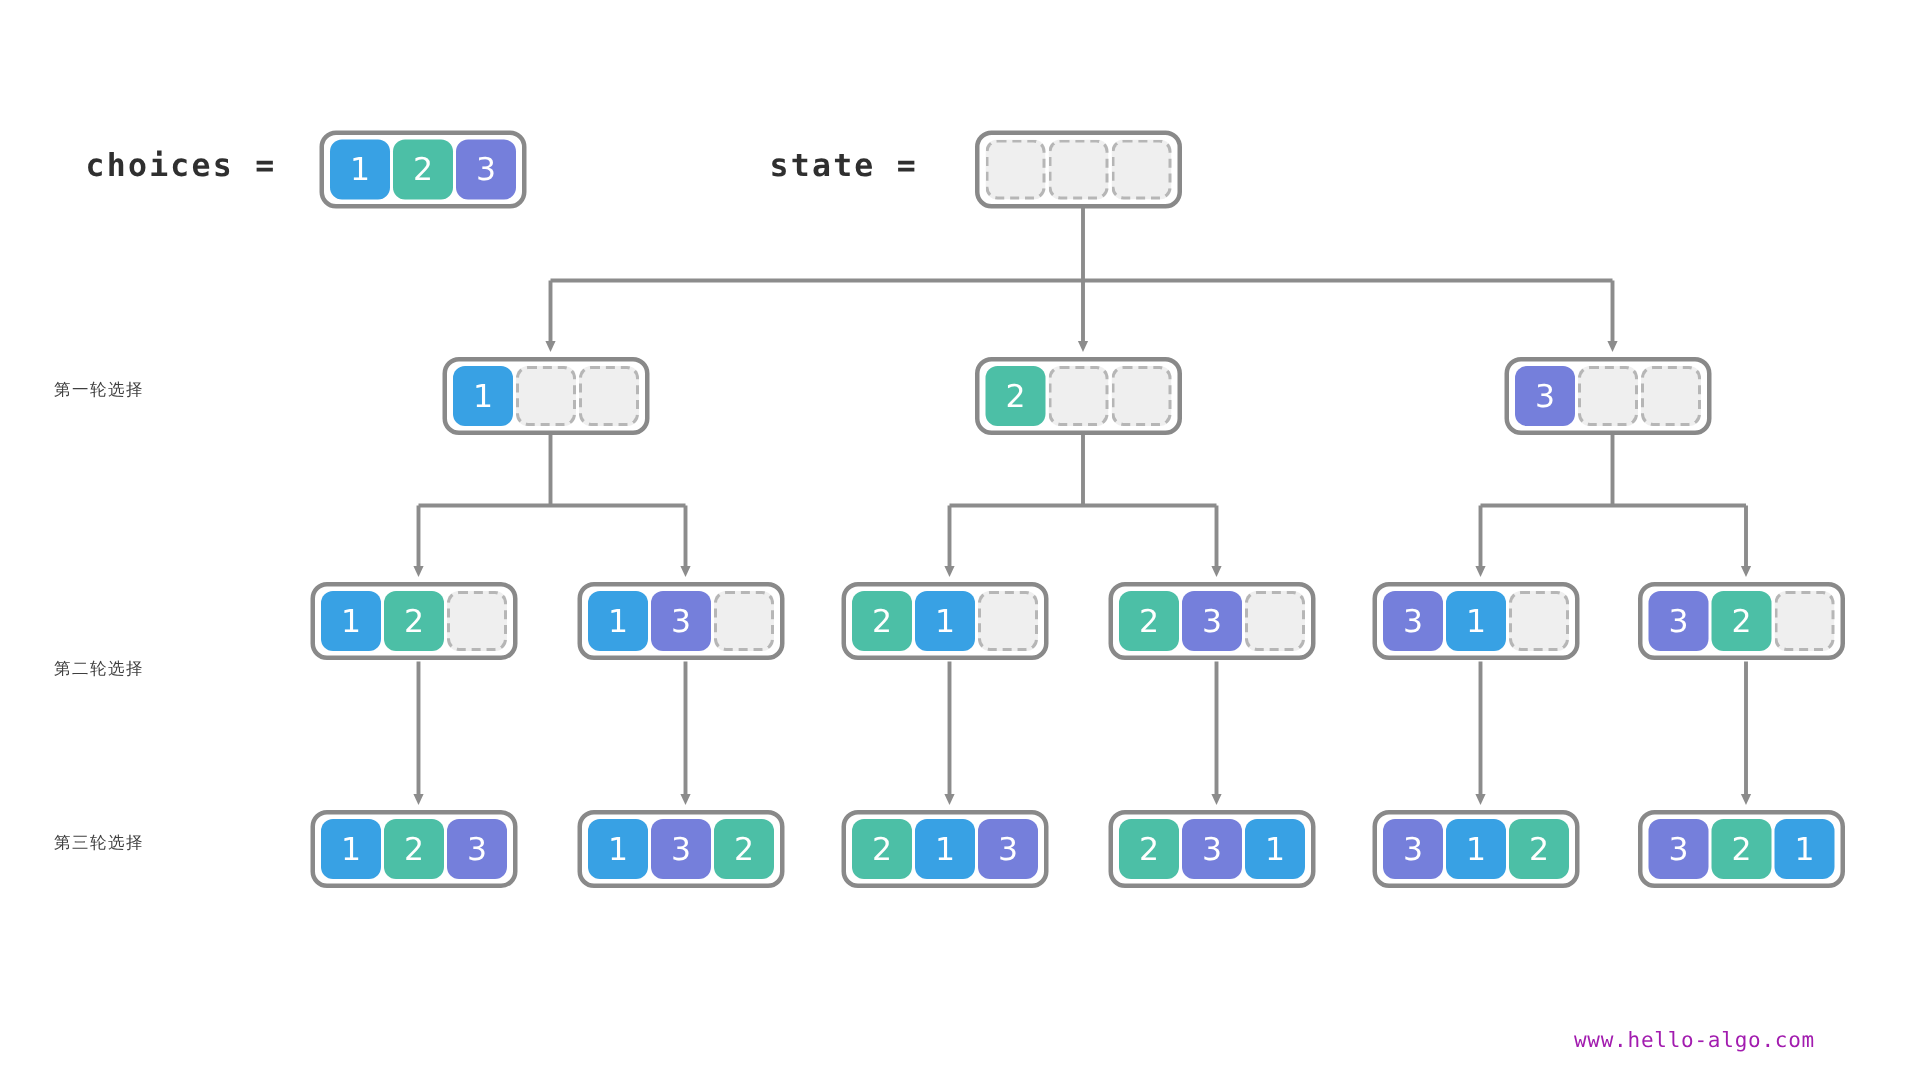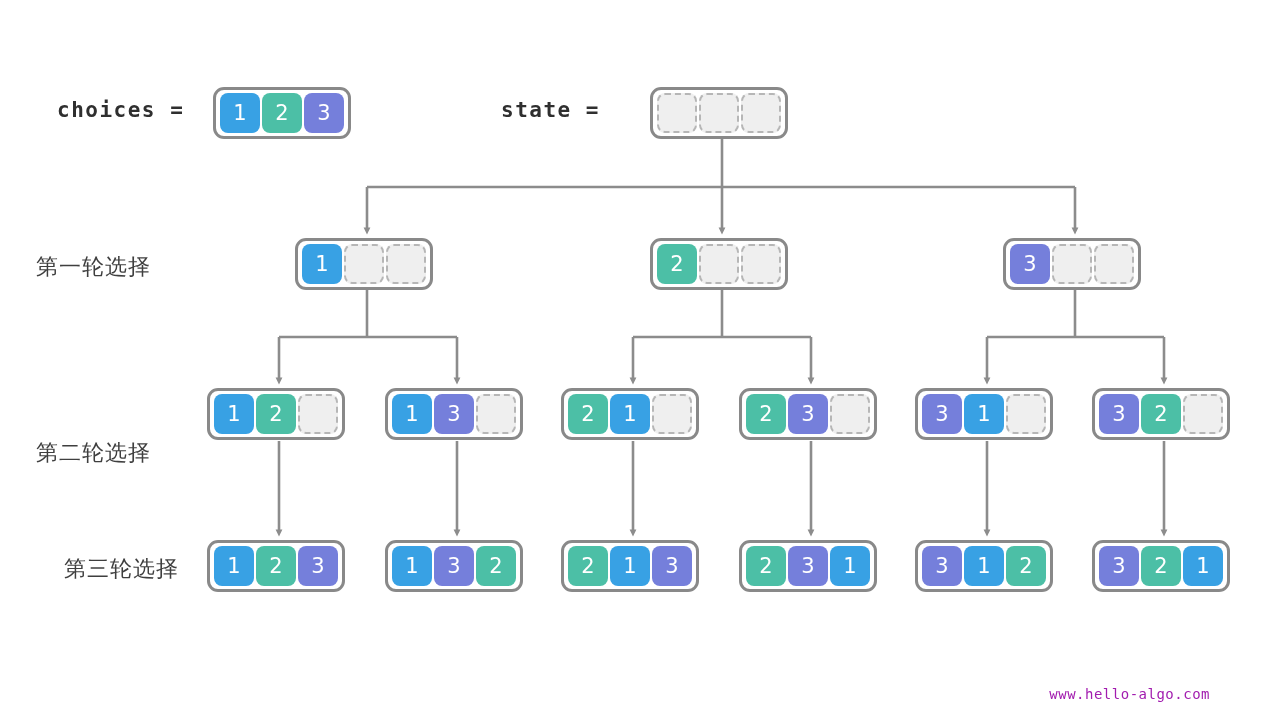--- a/index.html
+++ b/index.html
@@ -23,21 +23,21 @@
     top: 0;
     width: 1280px;
     height: 720px;
     pointer-events: none;
   }
 
   
   .row-label {
     position: absolute;
     font-family: "DejaVu Sans", sans-serif;
-    font-size: 22px;
+    font-size: 11px;
     color: #3f3f3f;
     letter-spacing: 1px;
     white-space: nowrap;
     text-align: right;
   }
   .mono-label {
     position: absolute;
     font-family: "DejaVu Sans Mono", monospace;
     font-size: 21px;
     font-weight: bold;
@@ -130,36 +130,36 @@
       <path d="M279,441 L279,533" marker-end="url(#arrow)"></path>
       <path d="M457,441 L457,533" marker-end="url(#arrow)"></path>
       <path d="M633,441 L633,533" marker-end="url(#arrow)"></path>
       <path d="M811,441 L811,533" marker-end="url(#arrow)"></path>
       <path d="M987,441 L987,533" marker-end="url(#arrow)"></path>
       <path d="M1164,441 L1164,533" marker-end="url(#arrow)"></path>
     </g>
   </svg>
 
   <div class="mono-label" style="left:57px; top:98px;">choices =</div>
-  <div class="mono-label" style="left:501px; top:98px;">state =</div>
+  <div class="mono-label" style="left:513px; top:98px;">state =</div>
 
   <div class="array" id="node-choices" style="left:213px; top:87px;">
       <div class="cell v1">1</div>
       <div class="cell v2">2</div>
       <div class="cell v3">3</div>
     </div>
   <div class="array" id="node-state" style="left:650px; top:87px;">
       <div class="cell empty"></div>
       <div class="cell empty"></div>
       <div class="cell empty"></div>
     </div>
 
   <div class="row-label" style="left:36px; top:252px;">第一轮选择</div>
   <div class="row-label" style="left:36px; top:402px;margin-top:36px;">第二轮选择</div>
-  <div class="row-label" style="left:36px; top:554px;margin-left:28px;">第三轮选择</div>
+  <div class="row-label" style="left:36px; top:554px;">第三轮选择</div>
 
   <div class="array" id="r1-0" style="left:295px; top:238px;">
       <div class="cell v1">1</div>
       <div class="cell empty"></div>
       <div class="cell empty"></div>
     </div>
   <div class="array" id="r1-1" style="left:650px; top:238px;">
       <div class="cell v2">2</div>
       <div class="cell empty"></div>
       <div class="cell empty"></div>

